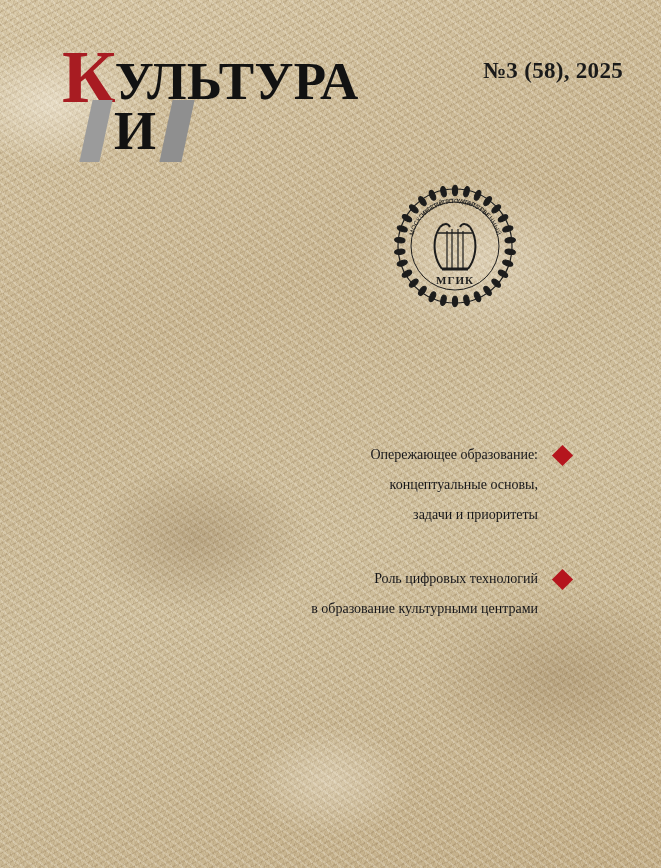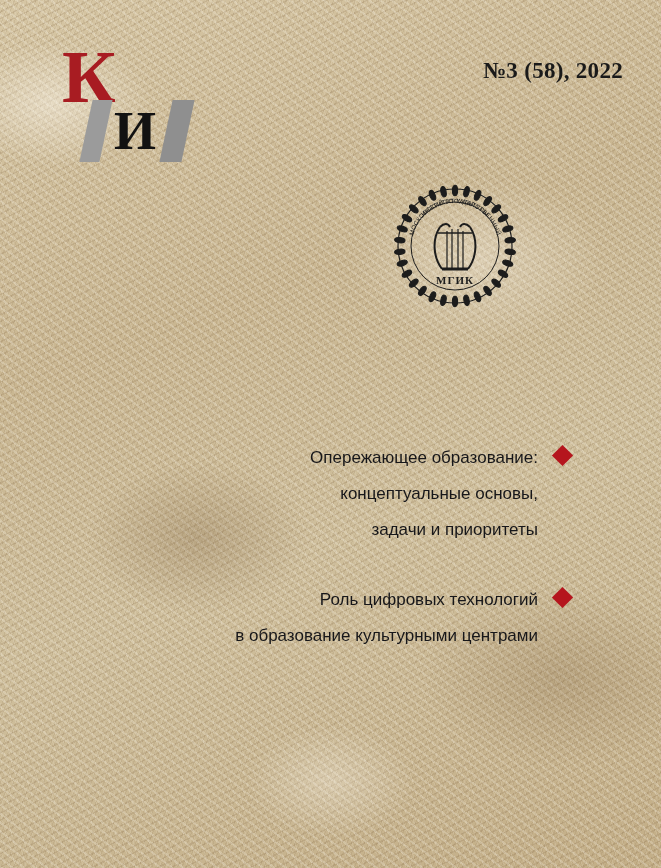--- a/index.html
+++ b/index.html
@@ -133,47 +133,48 @@
     top: 440px;
     width: 512px;
   }
   .article {
     position: relative;
     margin-bottom: 34px;
     padding-right: 34px;
     text-align: right;
   }
   .article-title {
-    font-family: Liberation Sans, sans-serif;
-    font-size: 17px;
-    line-height: 36px;
+    font-family: Liberation Serif, serif;
+    font-size: 14px;
+    line-height: 30px;
     color: #17171a;
     white-space: pre-line;
   }
   .diamond {
     position: absolute;
     right: 2px;
     top: 8px;
     width: 15px;
     height: 15px;
     background: #b5151d;
     transform: rotate(45deg);
   }
 </style>
 </head>
 <body>
 
 <div class="cover">
 
   <div class="masthead">
 
-    <div class="issue-label">№3 (58), 2022</div>
+    <div class="issue-label">№3 (58), 2025</div>
 
     <div class="word-kultura">
       <span class="cap-k">К</span>
+      <span class="rest-kultura">УЛЬТУРА</span>
     </div>
 
     <div class="line2">
       <div class="slash"></div>
       <span class="glyph-i">И</span>
       <div class="slash2"></div>
     </div>
   </div>
 
   <div class="emblem">

